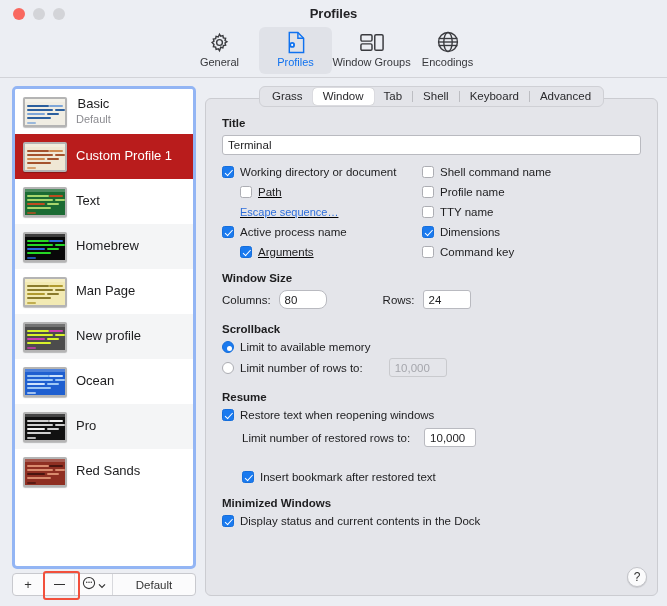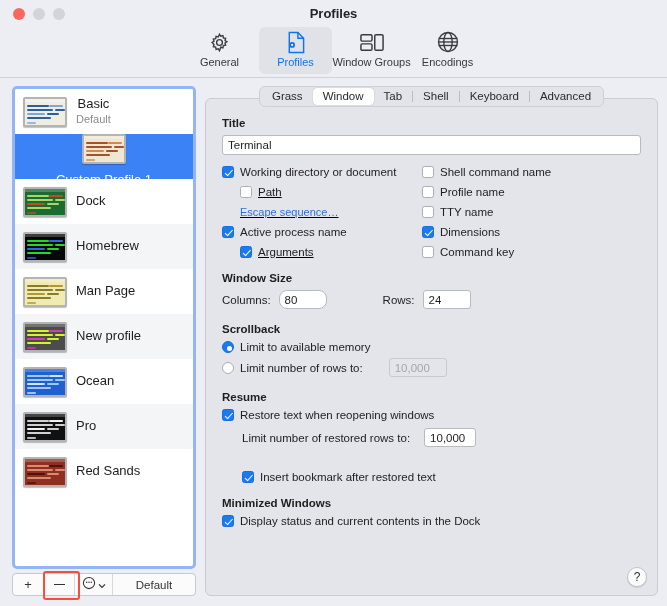--- a/index.html
+++ b/index.html
@@ -70,21 +70,21 @@
   }
   .profile-row {
     display: flex; align-items: center;
     gap: 9px;
     height: 45px;
     padding: 0 8px;
     cursor: default;
   }
   .profile-row:nth-child(odd) { background: #ffffff; }
   .profile-row:nth-child(even) { background: #f4f5f6; }
-  .profile-row.selected { background: #3b82f6; flex-direction: column; }
+  .profile-row.selected { background: #b91c1c; }
   .thumb {
     width: 44px; height: 30px;
     border: 2px solid #b4b4b4;
     border-radius: 2px;
     position: relative;
     overflow: hidden;
     flex: 0 0 auto;
     box-shadow: 0 1px 1px rgba(0,0,0,0.25);
   }
   .thumb .tb-head { position:absolute; top:0; left:0; right:0; height:3px; }
@@ -328,21 +328,21 @@
               <div class="ln" style="left: 2px; top: 6px; width: 22px; background: rgb(168, 214, 108); opacity: 1;"></div>
               <div class="ln" style="left: 24px; top: 6px; width: 14px; background: rgb(191, 77, 32); opacity: 1;"></div>
               <div class="ln" style="left: 2px; top: 10px; width: 26px; background: rgb(168, 214, 108); opacity: 1;"></div>
               <div class="ln" style="left: 30px; top: 10px; width: 10px; background: rgb(168, 214, 108); opacity: 1;"></div>
               <div class="ln" style="left: 2px; top: 14px; width: 18px; background: rgb(191, 77, 32); opacity: 1;"></div>
               <div class="ln" style="left: 22px; top: 14px; width: 12px; background: rgb(168, 214, 108); opacity: 1;"></div>
               <div class="ln" style="left: 2px; top: 18px; width: 24px; background: rgb(168, 214, 108); opacity: 1;"></div>
               <div class="ln" style="left: 2px; top: 23px; width: 9px; background: rgb(191, 77, 32); opacity: 0.75;"></div>
             </div>
             <div class="ptext">
-              <div class="pname">Dock</div>
+              <div class="pname">Text</div>
             </div>
           </div>
           <div class="profile-row">
             <div class="thumb" style="background: rgb(8, 8, 8);">
               <div class="tb-head" style="background: rgba(255, 255, 255, 0.22);"></div>
               <div class="ln" style="left: 2px; top: 6px; width: 22px; background: rgb(37, 216, 37); opacity: 1;"></div>
               <div class="ln" style="left: 24px; top: 6px; width: 14px; background: rgb(42, 107, 220); opacity: 1;"></div>
               <div class="ln" style="left: 2px; top: 10px; width: 26px; background: rgb(37, 216, 37); opacity: 1;"></div>
               <div class="ln" style="left: 30px; top: 10px; width: 10px; background: rgb(37, 216, 37); opacity: 1;"></div>
               <div class="ln" style="left: 2px; top: 14px; width: 18px; background: rgb(42, 107, 220); opacity: 1;"></div>

